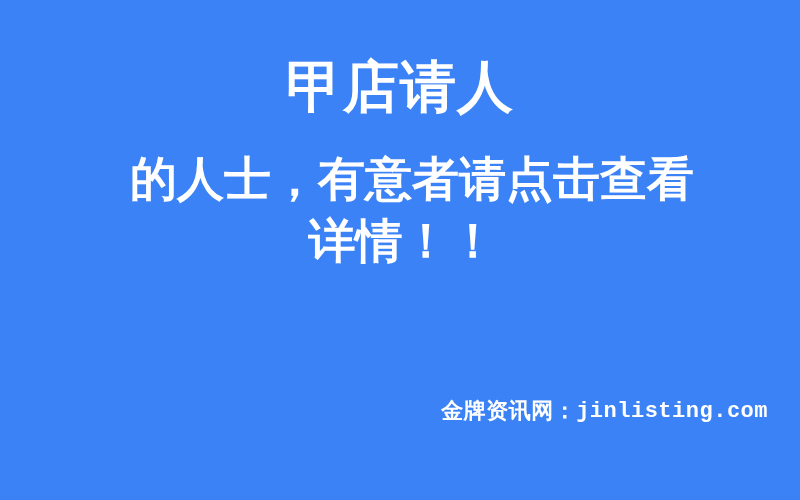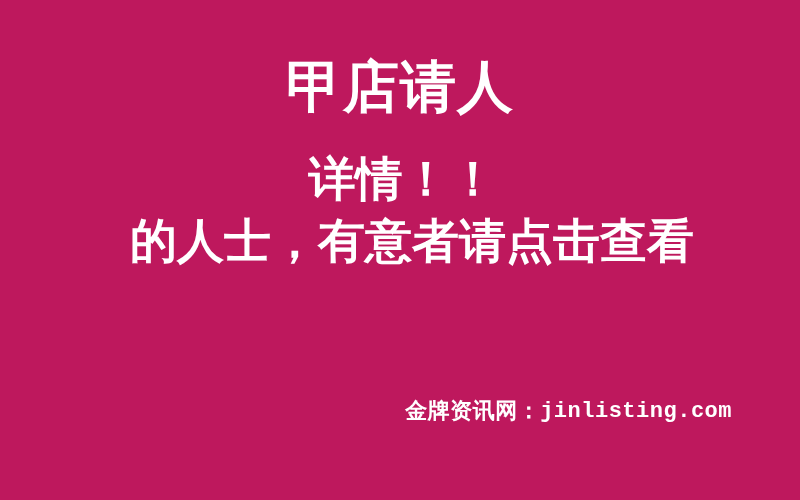--- a/index.html
+++ b/index.html
@@ -10,21 +10,21 @@
     width: 800px;
     height: 500px;
     overflow: hidden;
     font-family: "Liberation Sans", "DejaVu Sans", sans-serif;
   }
 
   .poster {
     position: relative;
     width: 800px;
     height: 500px;
-    background: #be185d;
+    background: #3b82f6;
     box-sizing: border-box;
     overflow: hidden;
   }
 
   .title {
     position: absolute;
     top: 54px;
     left: 0;
     width: 800px;
     text-align: center;
@@ -51,21 +51,21 @@
     font-weight: 700;
     white-space: pre;
     letter-spacing: 0px;
   }
 
   .footer {
     position: absolute;
     top: 396px;
     left: 0;
     width: 800px;
-    padding-right: 68px;
+    padding-right: 32px;
     box-sizing: border-box;
     text-align: right;
     white-space: nowrap;
   }
 
   .footer-brand {
     color: #ffffff;
     font-size: 22px;
     font-weight: 700;
     letter-spacing: 0.5px;
@@ -82,21 +82,21 @@
   }
 </style>
 </head>
 <body>
 
 <div class="poster">
 
   <div class="title">甲店请人</div>
 
   <div class="body-block">
+    <div class="body-line">的人士，有意者请点击查看</div>
     <div class="body-line">详情！！</div>
-    <div class="body-line">的人士，有意者请点击查看</div>
   </div>
 
   <div class="footer">
     <span class="footer-brand">金牌资讯网：</span><span class="footer-url">jinlisting.com</span>
   </div>
 
 </div>
 
 </body></html>

